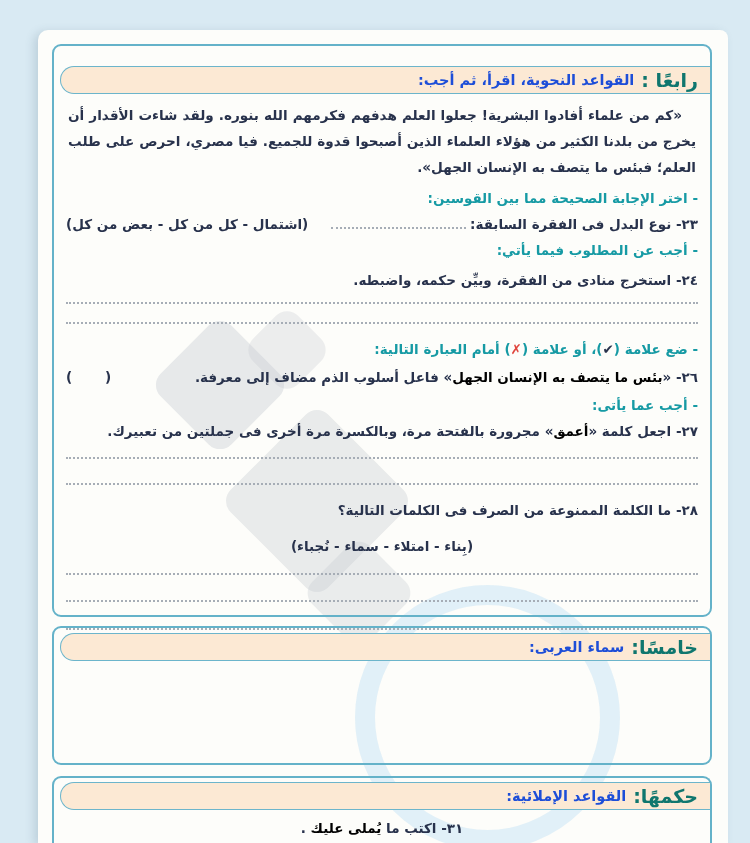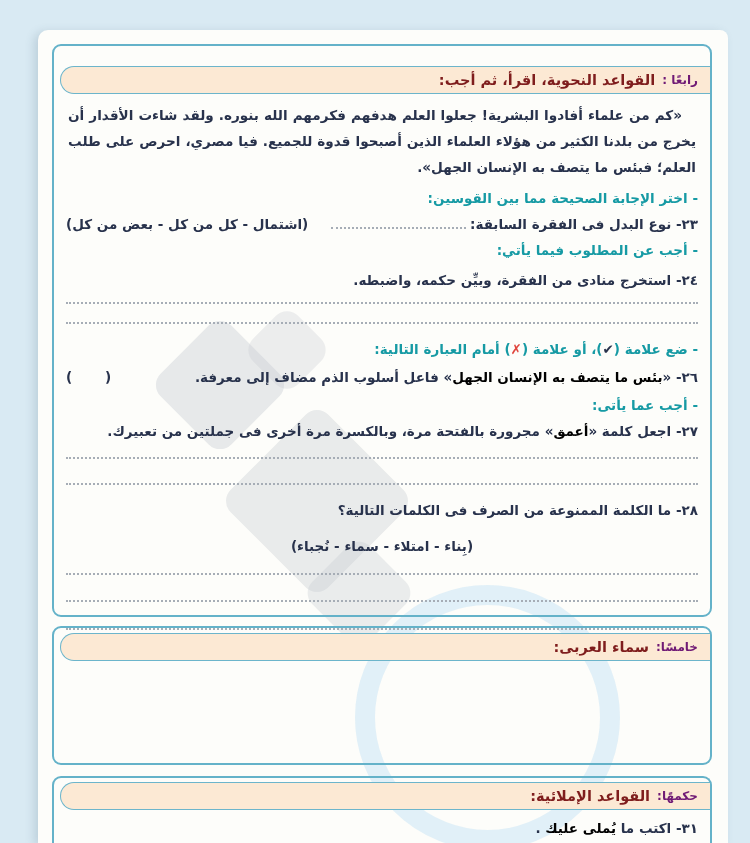--- a/index.html
+++ b/index.html
@@ -34,22 +34,22 @@
   .band{
     height:28px;background:#fce9d4;
     border:1.5px solid #6cb5cb;border-right:none;
     border-radius:14px 0 0 14px;
     margin:20px 0 0 6px;
     display:flex;align-items:center;gap:7px;
     padding:0 12px 0 8px;box-sizing:border-box;
   }
   .band-tight{margin-top:5px;}
   .band-tight6{margin-top:4px;}
-  .sec-label{color:#701a75;font-weight:bold;font-size:12px;}
-  .sec-title{color:#7f1d1d;font-weight:bold;font-size:14.5px;}
+  .sec-label{color:#0f766e;font-weight:bold;font-size:19px;}
+  .sec-title{color:#1d4ed8;font-weight:bold;font-size:14.5px;}
   .content{padding:0 12px;position:relative;}
   .t{color:#28324c;font-weight:bold;font-size:13.5px;line-height:19px;}
   .teal{color:#169aa4;font-weight:bold;font-size:13.5px;line-height:19px;}
   .para{
     color:#28324c;font-weight:bold;font-size:13.6px;line-height:26px;
     text-align:justify;margin:8px 2px 0;text-indent:14px;
   }
   .row{display:flex;align-items:baseline;}
   .blank{
     display:inline-block;width:135px;height:11px;
@@ -82,21 +82,21 @@
   .m-q28c{margin-top:17px;}
   .m-ans5{margin-top:17px;}
   .m-ans6{margin-top:25px;}
   .m-ans7{margin-top:26px;}
   
   .m-inst5{margin-top:10px;}
   .sentence{margin-top:5px;padding-right:215px;}
   .m-q29{margin-top:5px;}
   .m-q30{margin-top:1px;}
   
-  .m-q31{margin-top:9px;}
+  .m-q31{margin-top:9px;text-align:center;}
 </style>
 </head>
 <body>
 
 <div class="page"></div>
 
 <div class="wm wm-d wm1"></div>
 <div class="wm wm-d wm2"></div>
 <div class="wm wm-d wm3"></div>
 <div class="wm wm-d wm4"></div>

